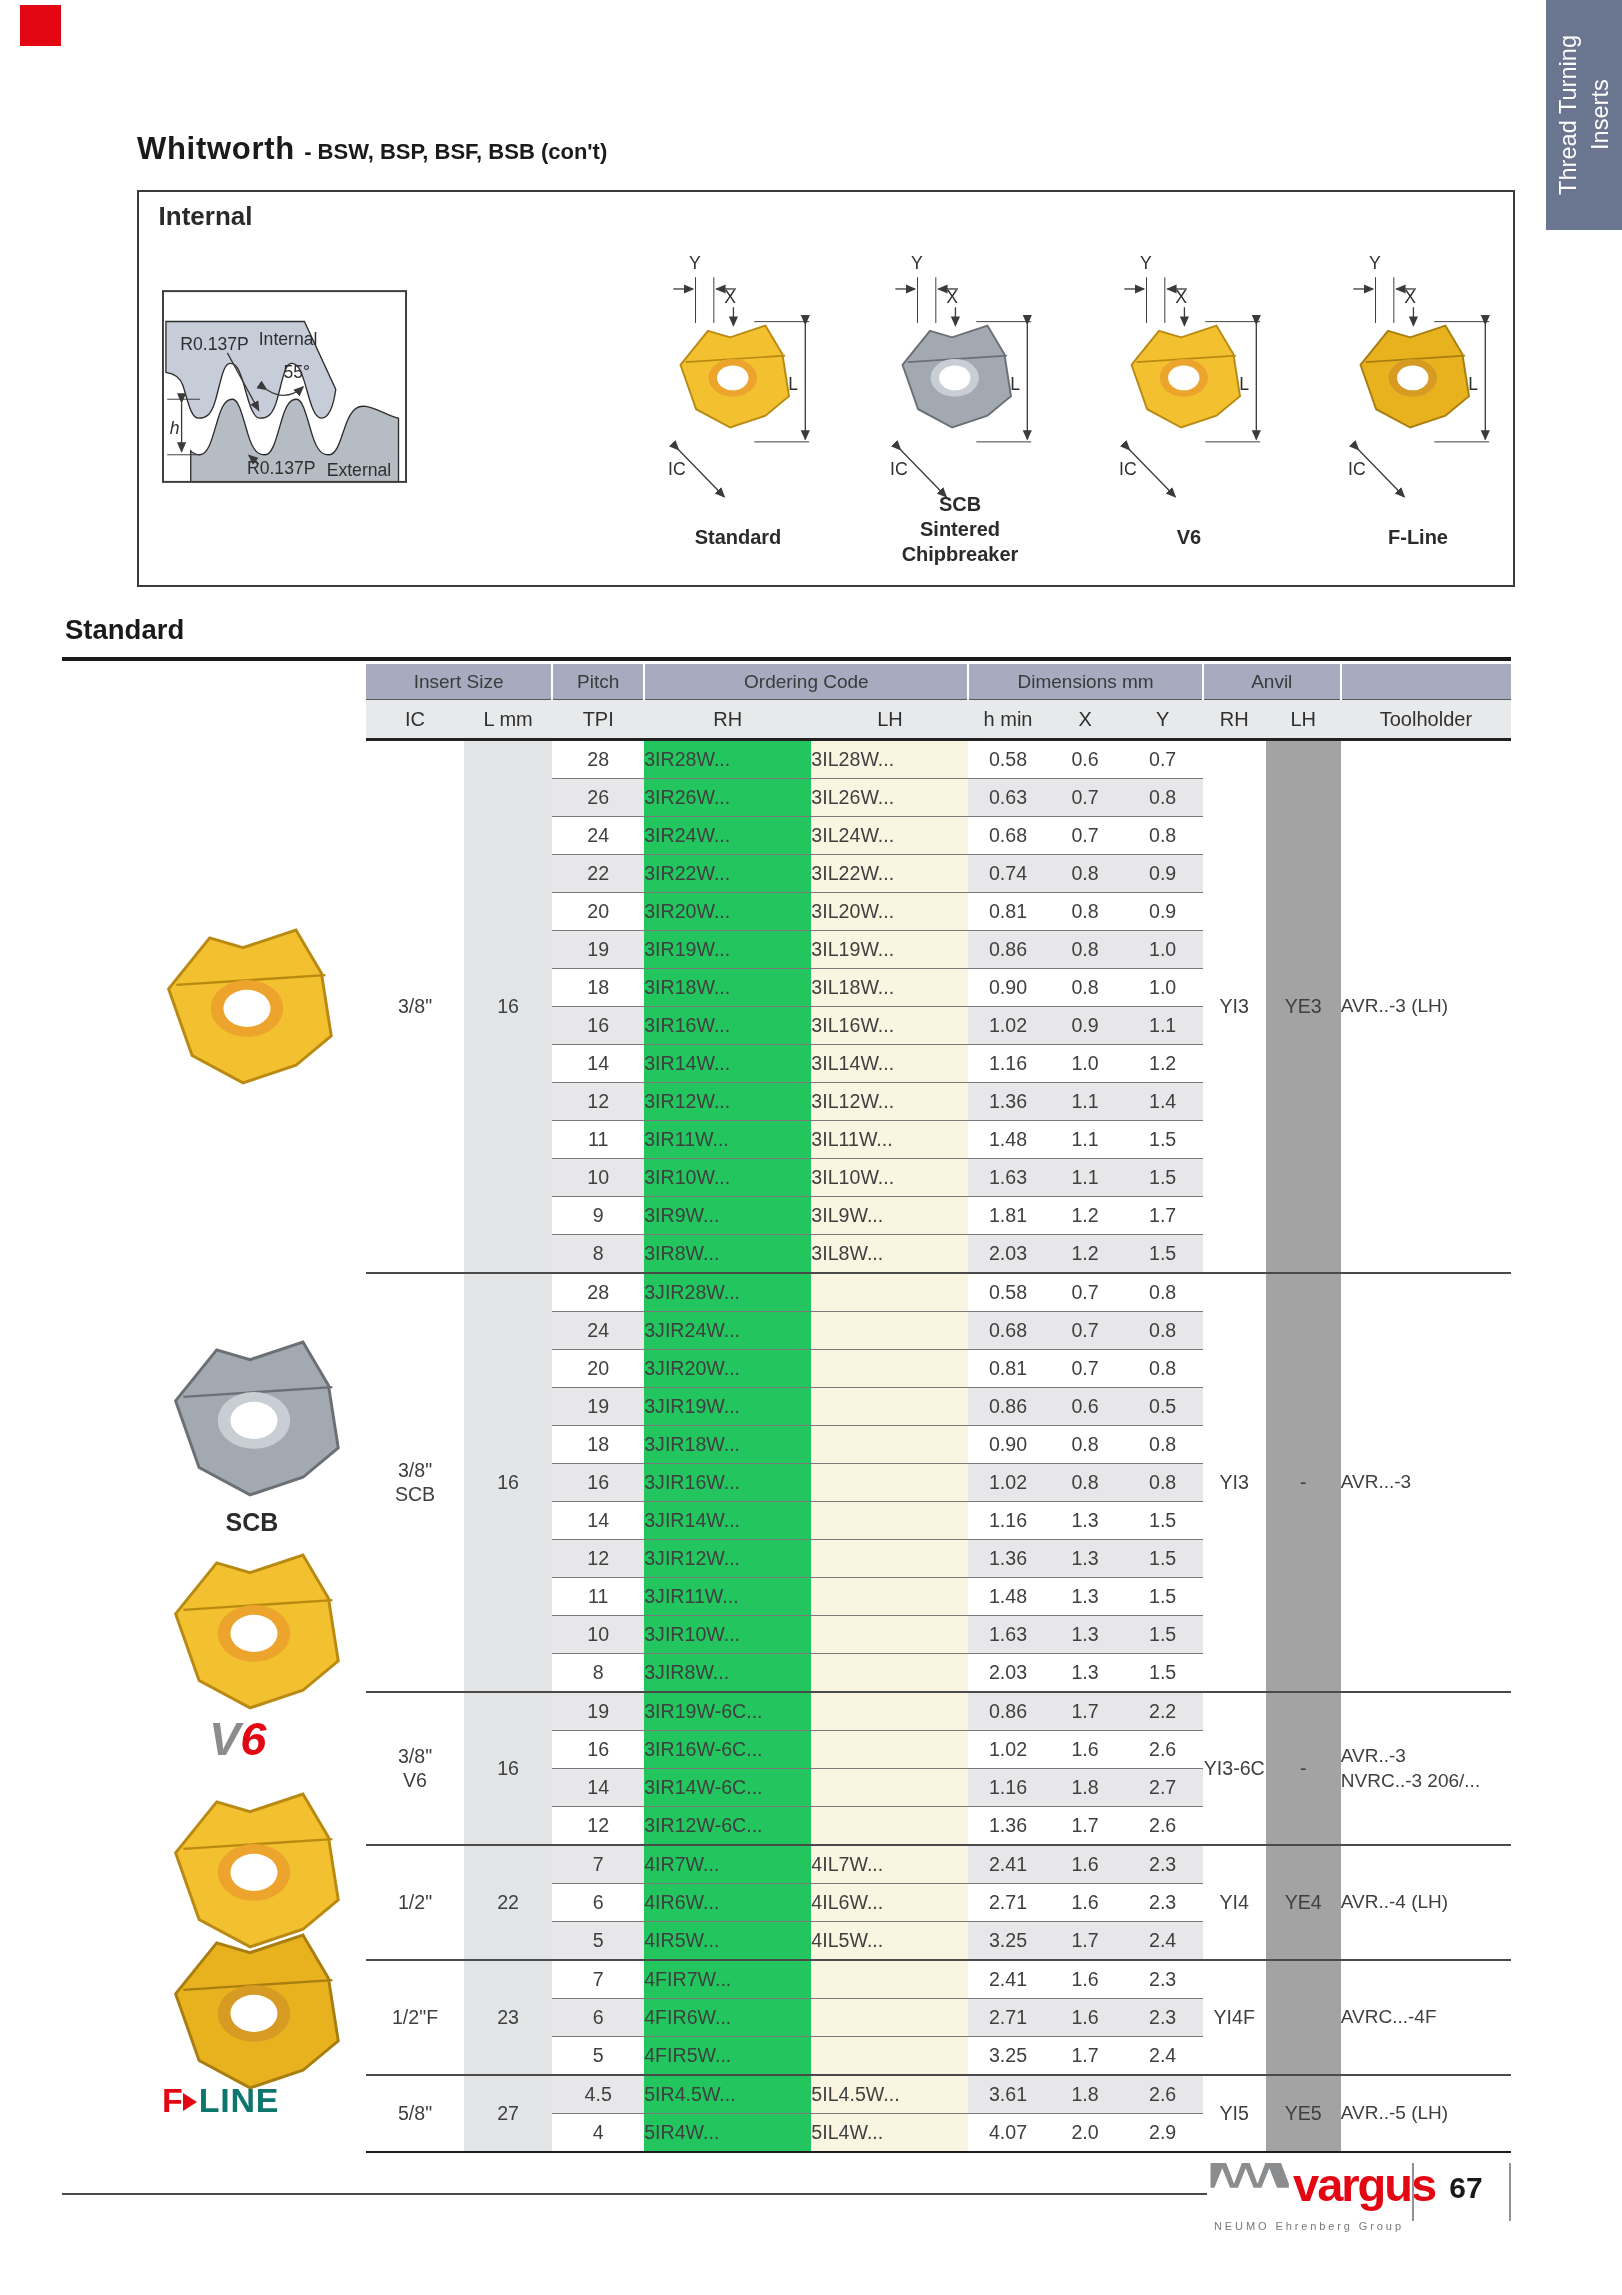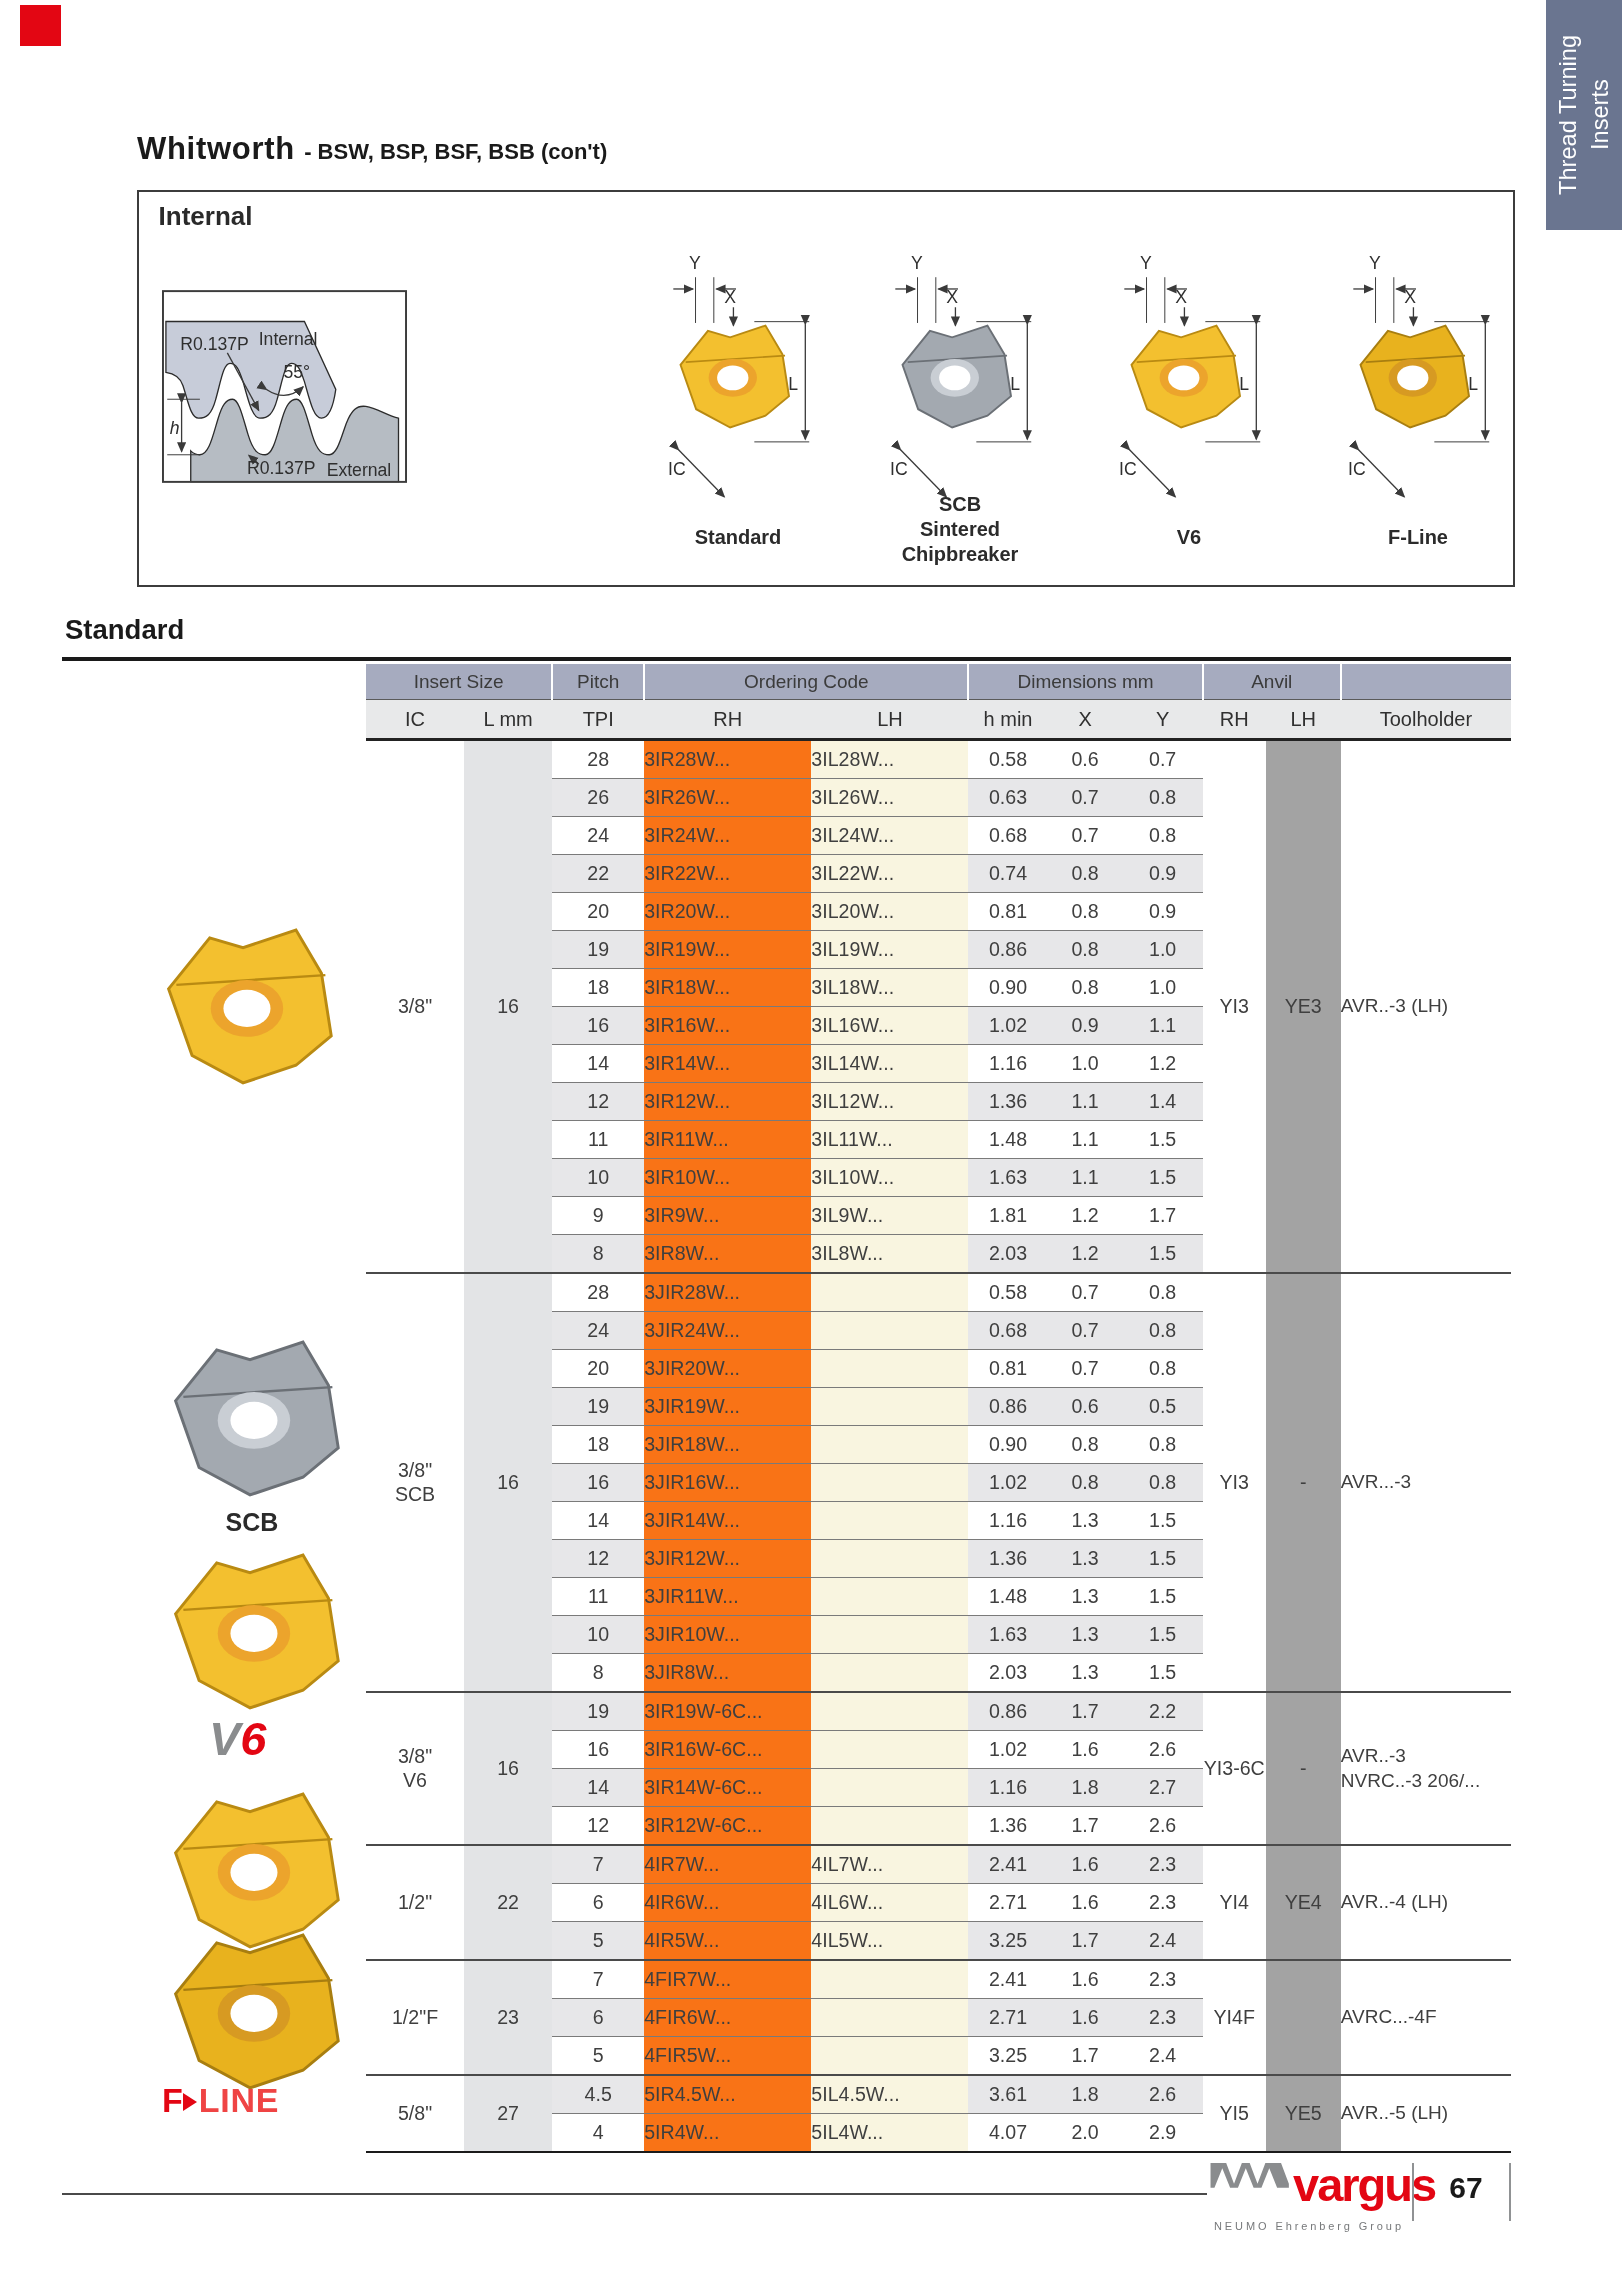--- a/index.html
+++ b/index.html
@@ -40,35 +40,35 @@
 
   
   .section-heading{left:65px;top:614px;font-size:27.5px;font-weight:bold;color:#1a1a1a;}
   .rule{left:62px;top:657px;width:1449px;height:3.9px;background:#1a1a1a;}
 
   
   .left-label{font-size:25px;font-weight:bold;color:#2b2b2b;text-align:center;width:196px;}
   .v6-logo{font-size:47px;font-weight:bold;font-style:italic;}
   .v6-logo .v{color:#8a8c8e;} .v6-logo .six{color:#e30613;}
   .fline-logo{font-size:34px;font-weight:bold;letter-spacing:0.7px;}
-  .fline-logo .f{color:#e30613;} .fline-logo .line{color:#ef4444;}
+  .fline-logo .f{color:#e30613;} .fline-logo .line{color:#0f766e;}
   .fline-logo .arr{display:inline-block;width:0;height:0;border-left:14.4px solid #e30613;
       border-top:9.2px solid transparent;border-bottom:9.2px solid transparent;margin:0 1.3px 2.6px 0;vertical-align:middle;}
 
   
   .table-wrap{left:366px;top:664px;}
   table.spec{border-collapse:collapse;table-layout:fixed;width:1145px;border-bottom:2.6px solid #1a1a1a;}
   table.spec th, table.spec td{padding:0;overflow:hidden;}
   tr.gh th{height:35px;background:#a6abbf;font-size:19px;font-weight:400;color:#3b3b3b;
            border-right:2.6px solid #fff;border-bottom:1.3px solid #5a5a5a;}
   tr.gh th:last-child{border-right:none;}
   tr.sh th{height:38px;background:#e8e9ea;font-size:20px;font-weight:400;color:#303030;border-bottom:3.3px solid #222;}
   tbody td{height:37px;font-size:19.6px;color:#3f3f3f;text-align:center;vertical-align:middle;background:#fff;}
   td.col-l{background:#e3e4e6;}
-  td.col-rh{background:#f97316;text-align:left;padding-left:13px;}
+  td.col-rh{background:#22c55e;text-align:left;padding-left:13px;}
   td.col-lh{background:#f9f5e0;text-align:left;padding-left:9.2px;}
   td.col-anvil-lh{background:#a3a3a3;}
   tr.odd td.stripe{background:#e7e7e9;}
   tr:not(.g-first) td.sep{border-top:1.3px solid #7a7a7a;}
   tr.g-first td{border-top:2px solid #4a4a4a;}
   td.ic-cell{white-space:pre-line;line-height:1.2;}
   td.tool-cell{text-align:left;padding-left:30px;white-space:pre-line;line-height:1.3;font-size:19px;}
 
   
   .footer-line{left:62px;top:2193px;width:1145px;height:2px;background:#4a4a4a;}

